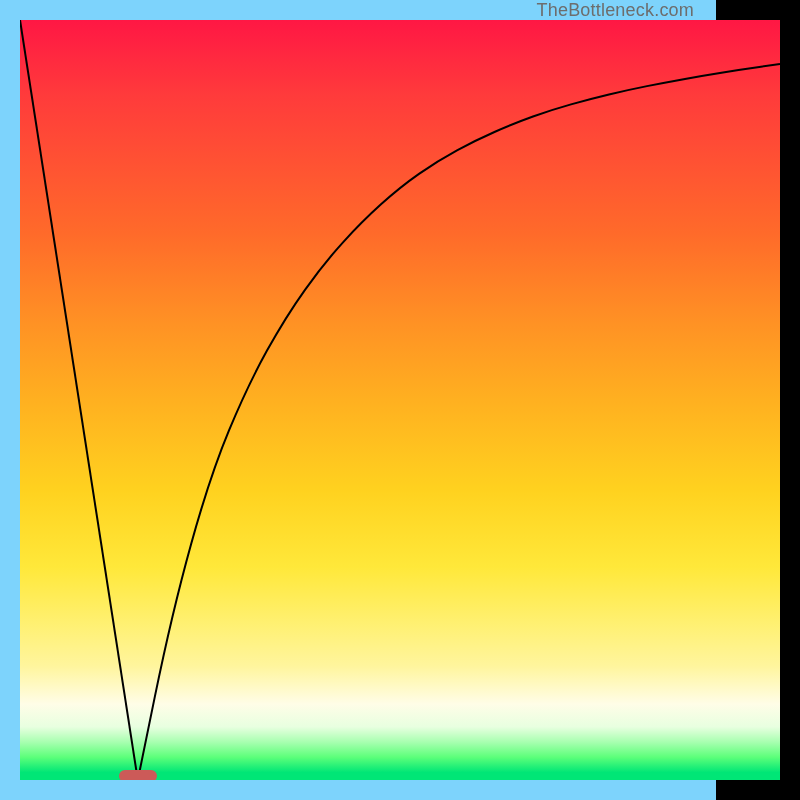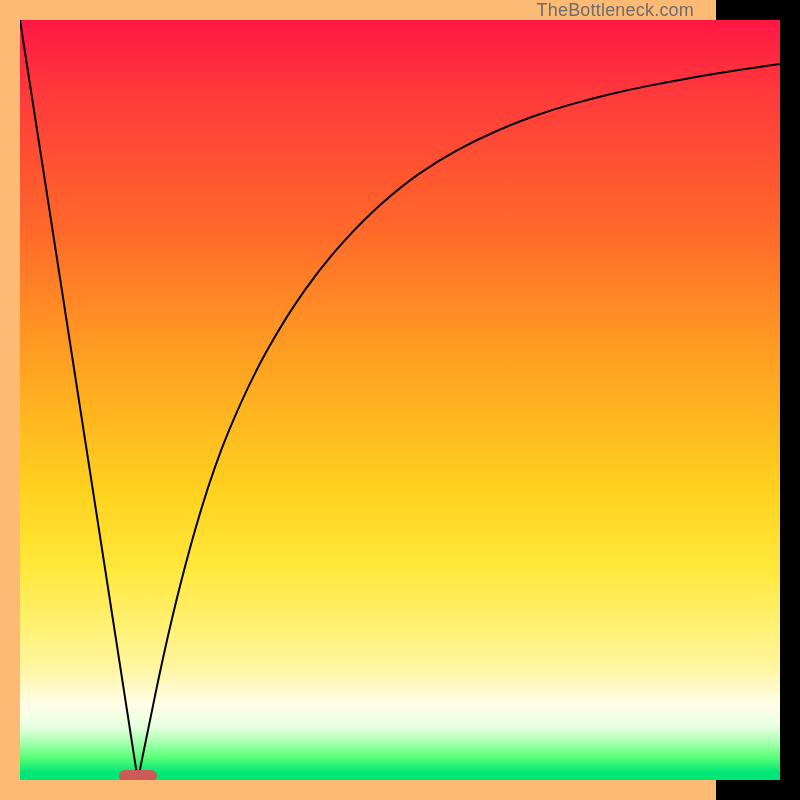--- a/index.html
+++ b/index.html
@@ -9,21 +9,21 @@
     height: 800px;
     background: #000;
     overflow: hidden;
   }
   .frame {
     position: absolute;
     top: 0;
     left: 0;
     width: 716px;
     height: 800px;
-    background: #fdba74;
+    background: #7dd3fc;
   }
   .plot {
     position: absolute;
     top: 20px;
     left: 20px;
     width: 760px;
     height: 760px;
     overflow: hidden;
   }
   .gradient {

